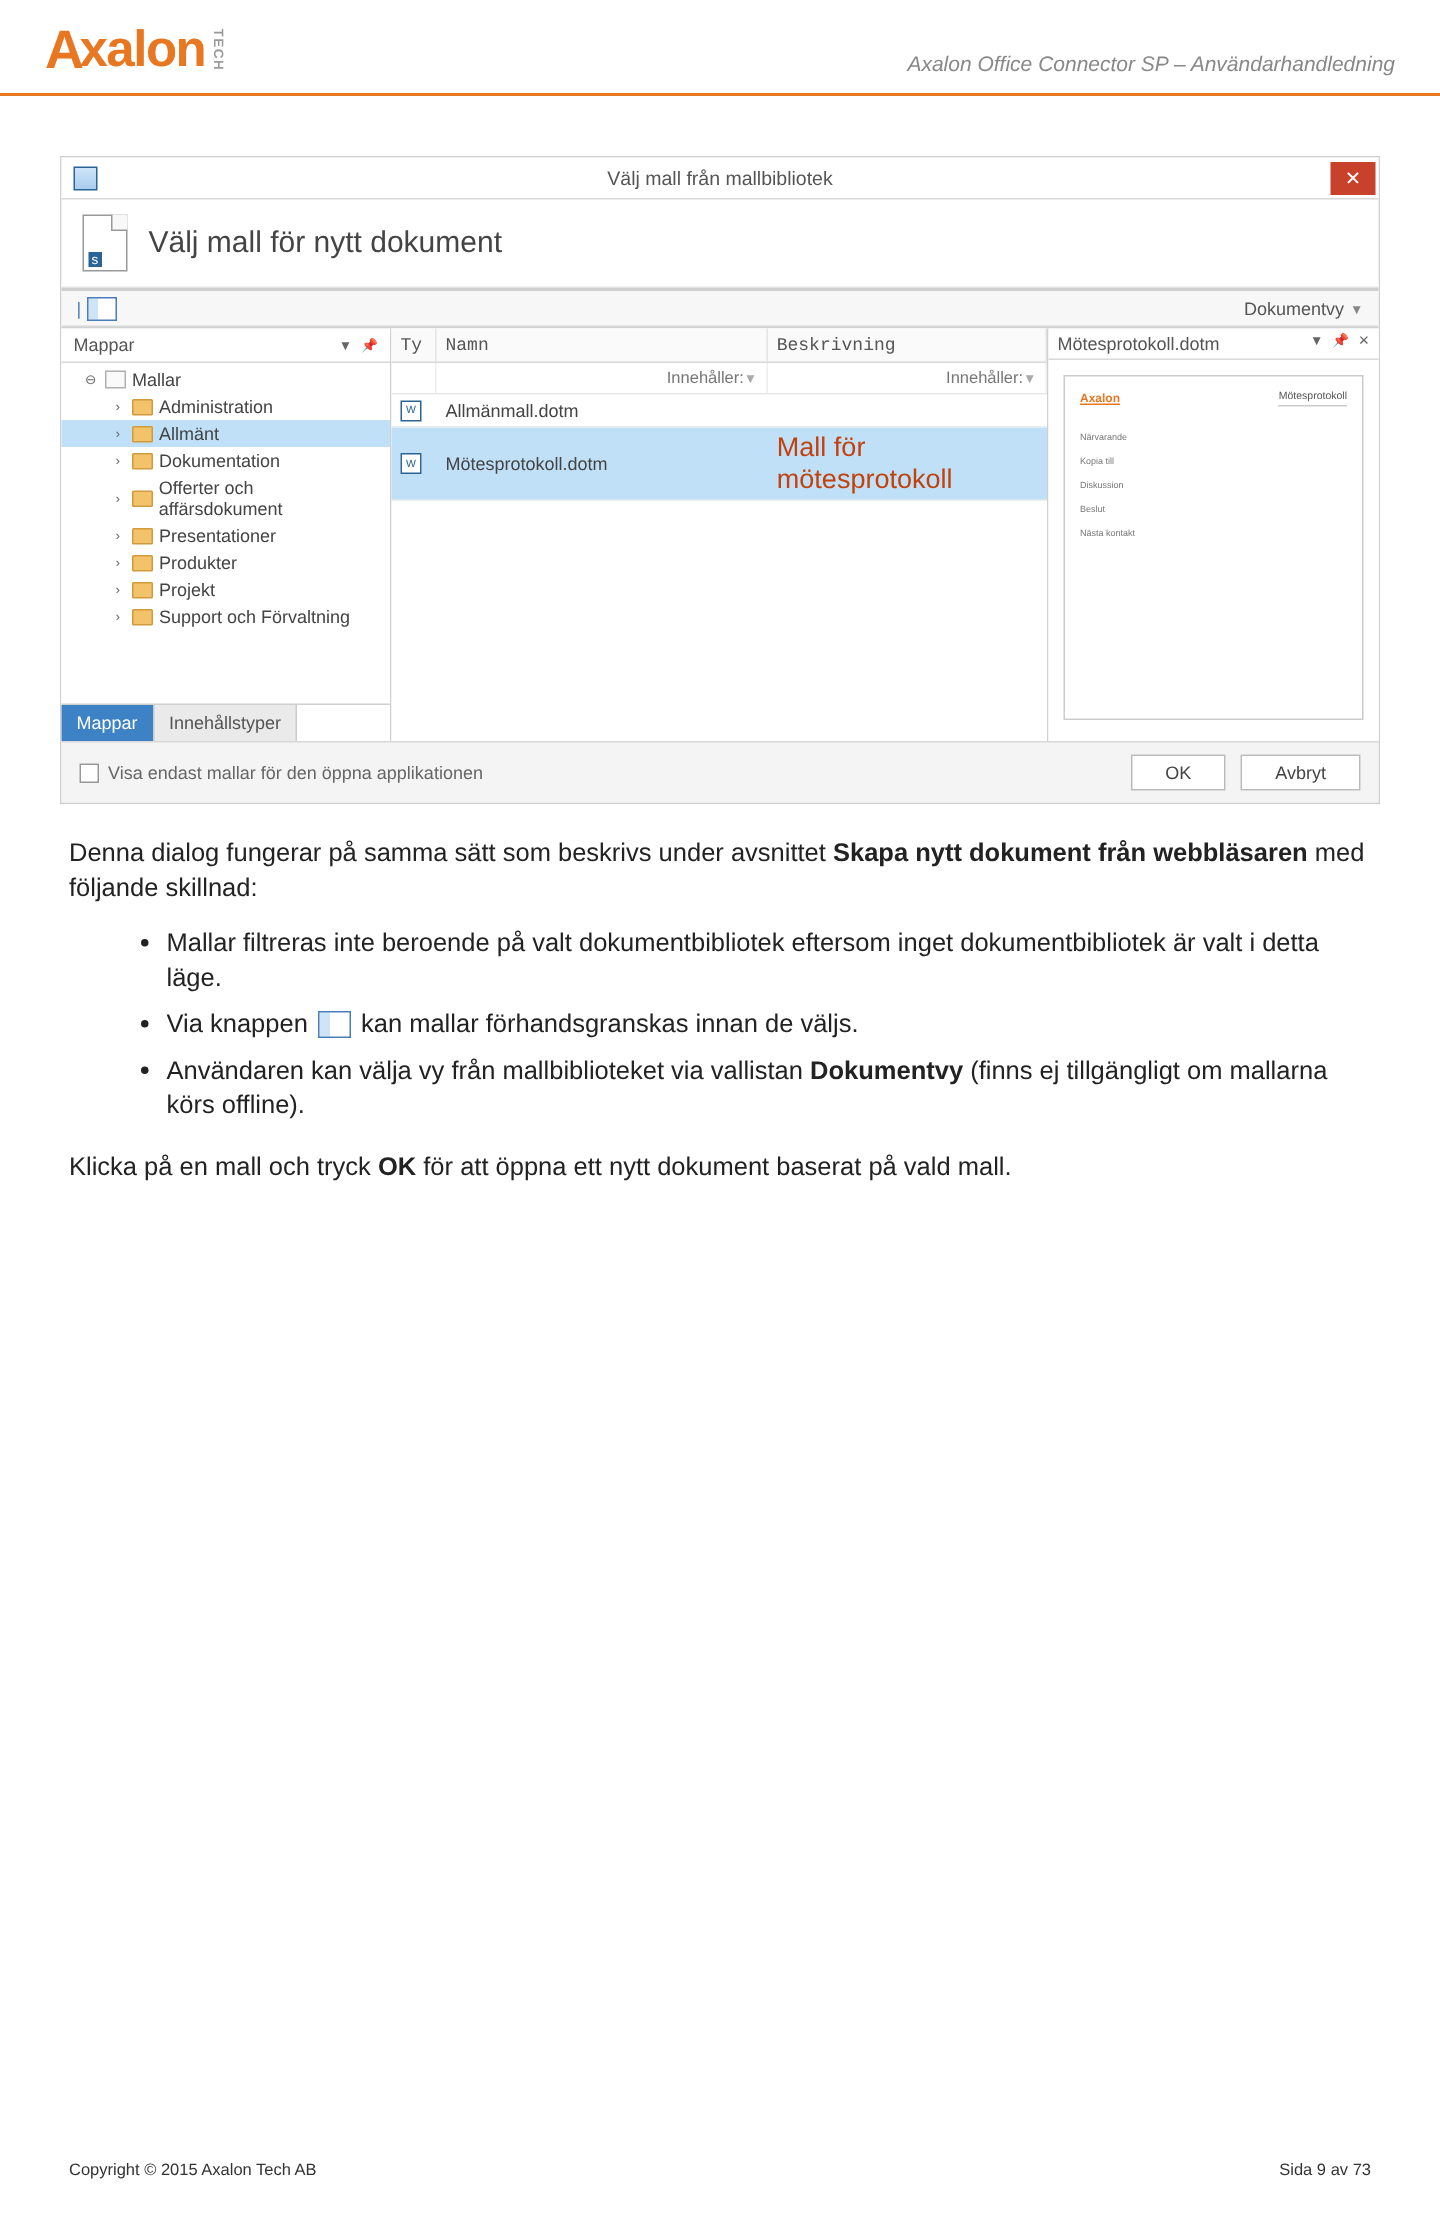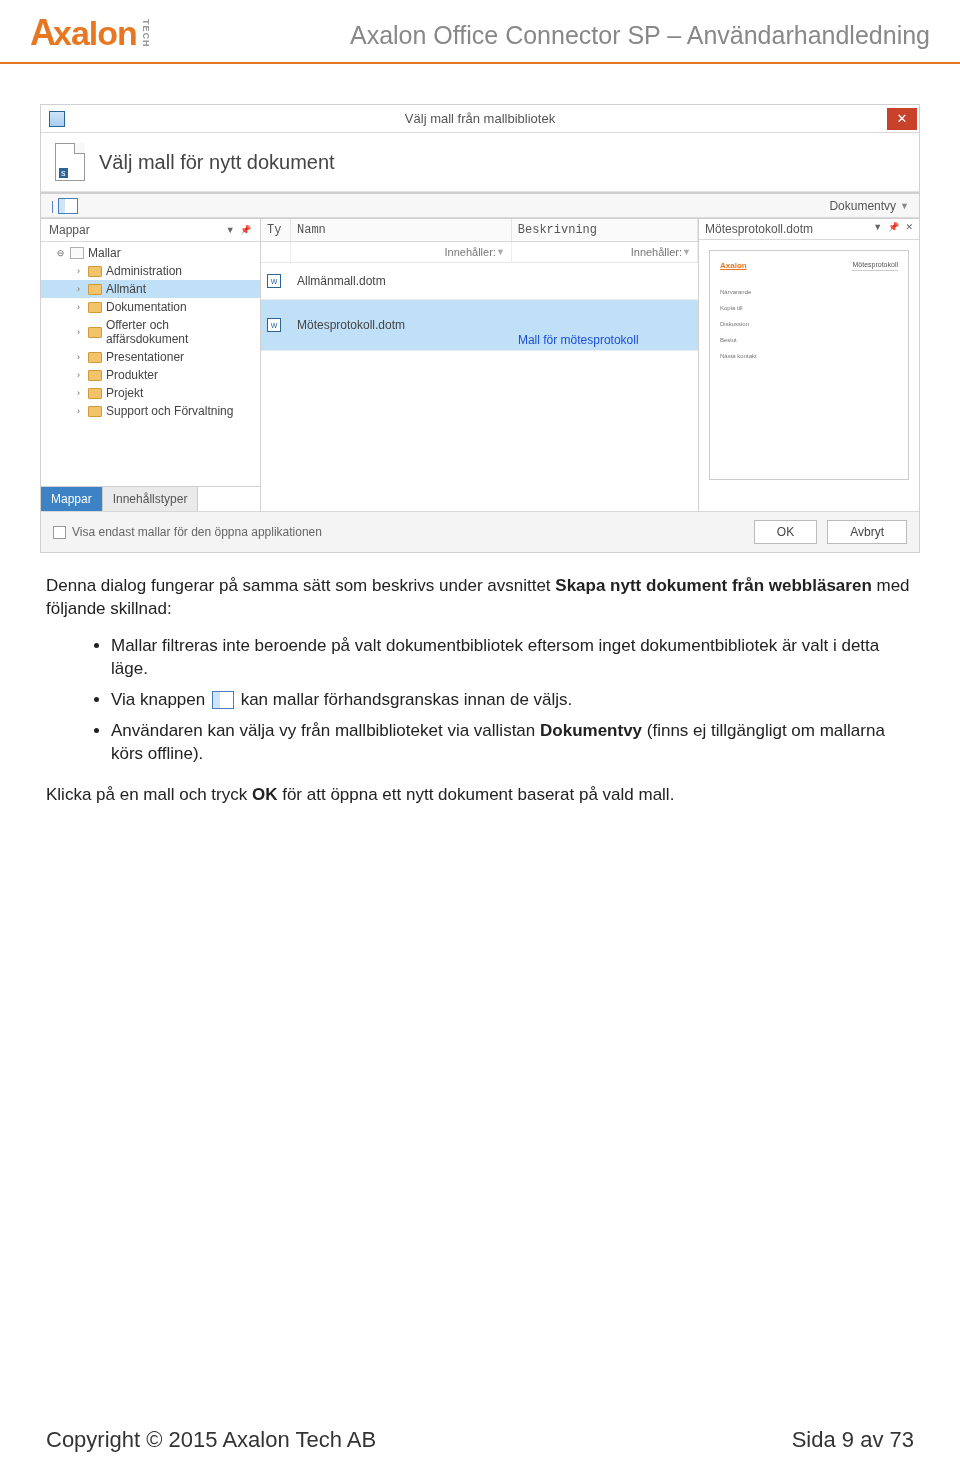--- a/index.html
+++ b/index.html
@@ -36,22 +36,23 @@
   }
   .logo-tech {
     font-size: 9px;
     writing-mode: vertical-rl;
     color: #9a9a9a;
     letter-spacing: 1px;
     margin-left: 4px;
   }
   .header-title {
     color: #888;
-    font-size: 25px;
+    font-size: 14px;
     padding-bottom: 4px;
+    font-style: italic;
   }
 
   
   .dialog-wrapper {
     margin: 40px 40px 20px 40px;
     border: 1px solid #d0d0d0;
     background: #f8f8f8;
     font-size: 12px;
   }
   .dialog-titlebar {
@@ -260,21 +261,21 @@
   .funnel { font-size: 9px; color: #aaa; }
   .grid-row {
     display: flex;
     border-bottom: 1px solid #eee;
     align-items: center;
     min-height: 22px;
   }
   .grid-row.selected { background: #bfe0f7; }
   .gr-ty { width: 30px; padding-left: 6px; }
   .gr-namn { flex: 1.2; padding: 3px 6px; font-size: 12px; color: #444;}
-  .gr-besk { flex: 1; padding: 3px 6px; font-size: 12px; color: #1d4ed8; margin-top: 30px;}
+  .gr-besk { flex: 1; padding: 3px 6px; font-size: 18px; color: #c2410c;}
   .word-icon {
     width: 14px; height: 14px;
     background: #fff;
     border: 1px solid #2a6496;
     position: relative;
     font-size: 7px;
     color: #2a6496;
     display:flex;align-items:center;justify-content:center;
   }
 
@@ -351,21 +352,21 @@
   .bold { font-weight: bold; }
 
   
   .page-footer {
     position: absolute;
     bottom: 26px;
     left: 0; right: 0;
     display: flex;
     justify-content: space-between;
     padding: 0 46px;
-    font-size: 22px;
+    font-size: 11px;
     color: #333;
   }
 </style>
 </head>
 <body>
 
 <div class="page-header">
   <div class="logo">
     <span class="a-letter">A</span>
       <span>xalon</span>

